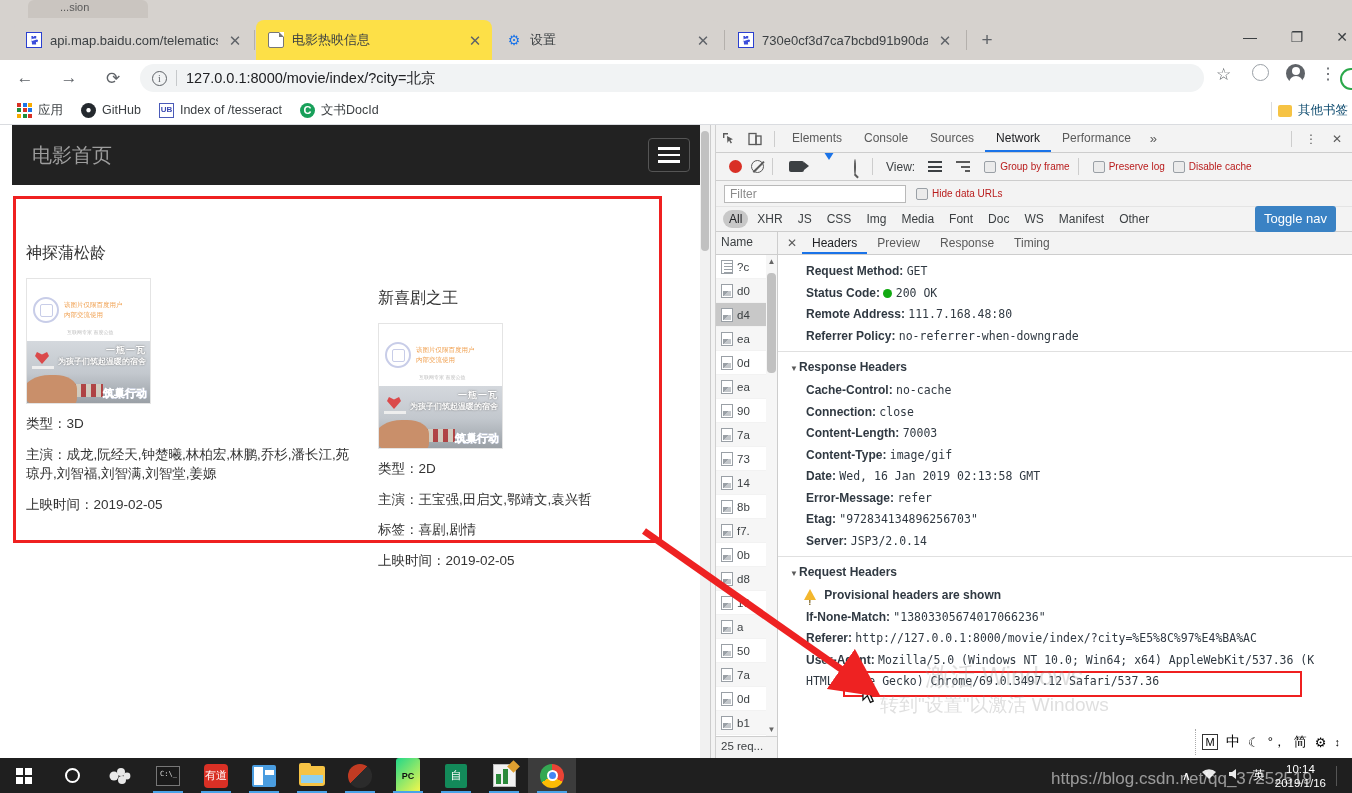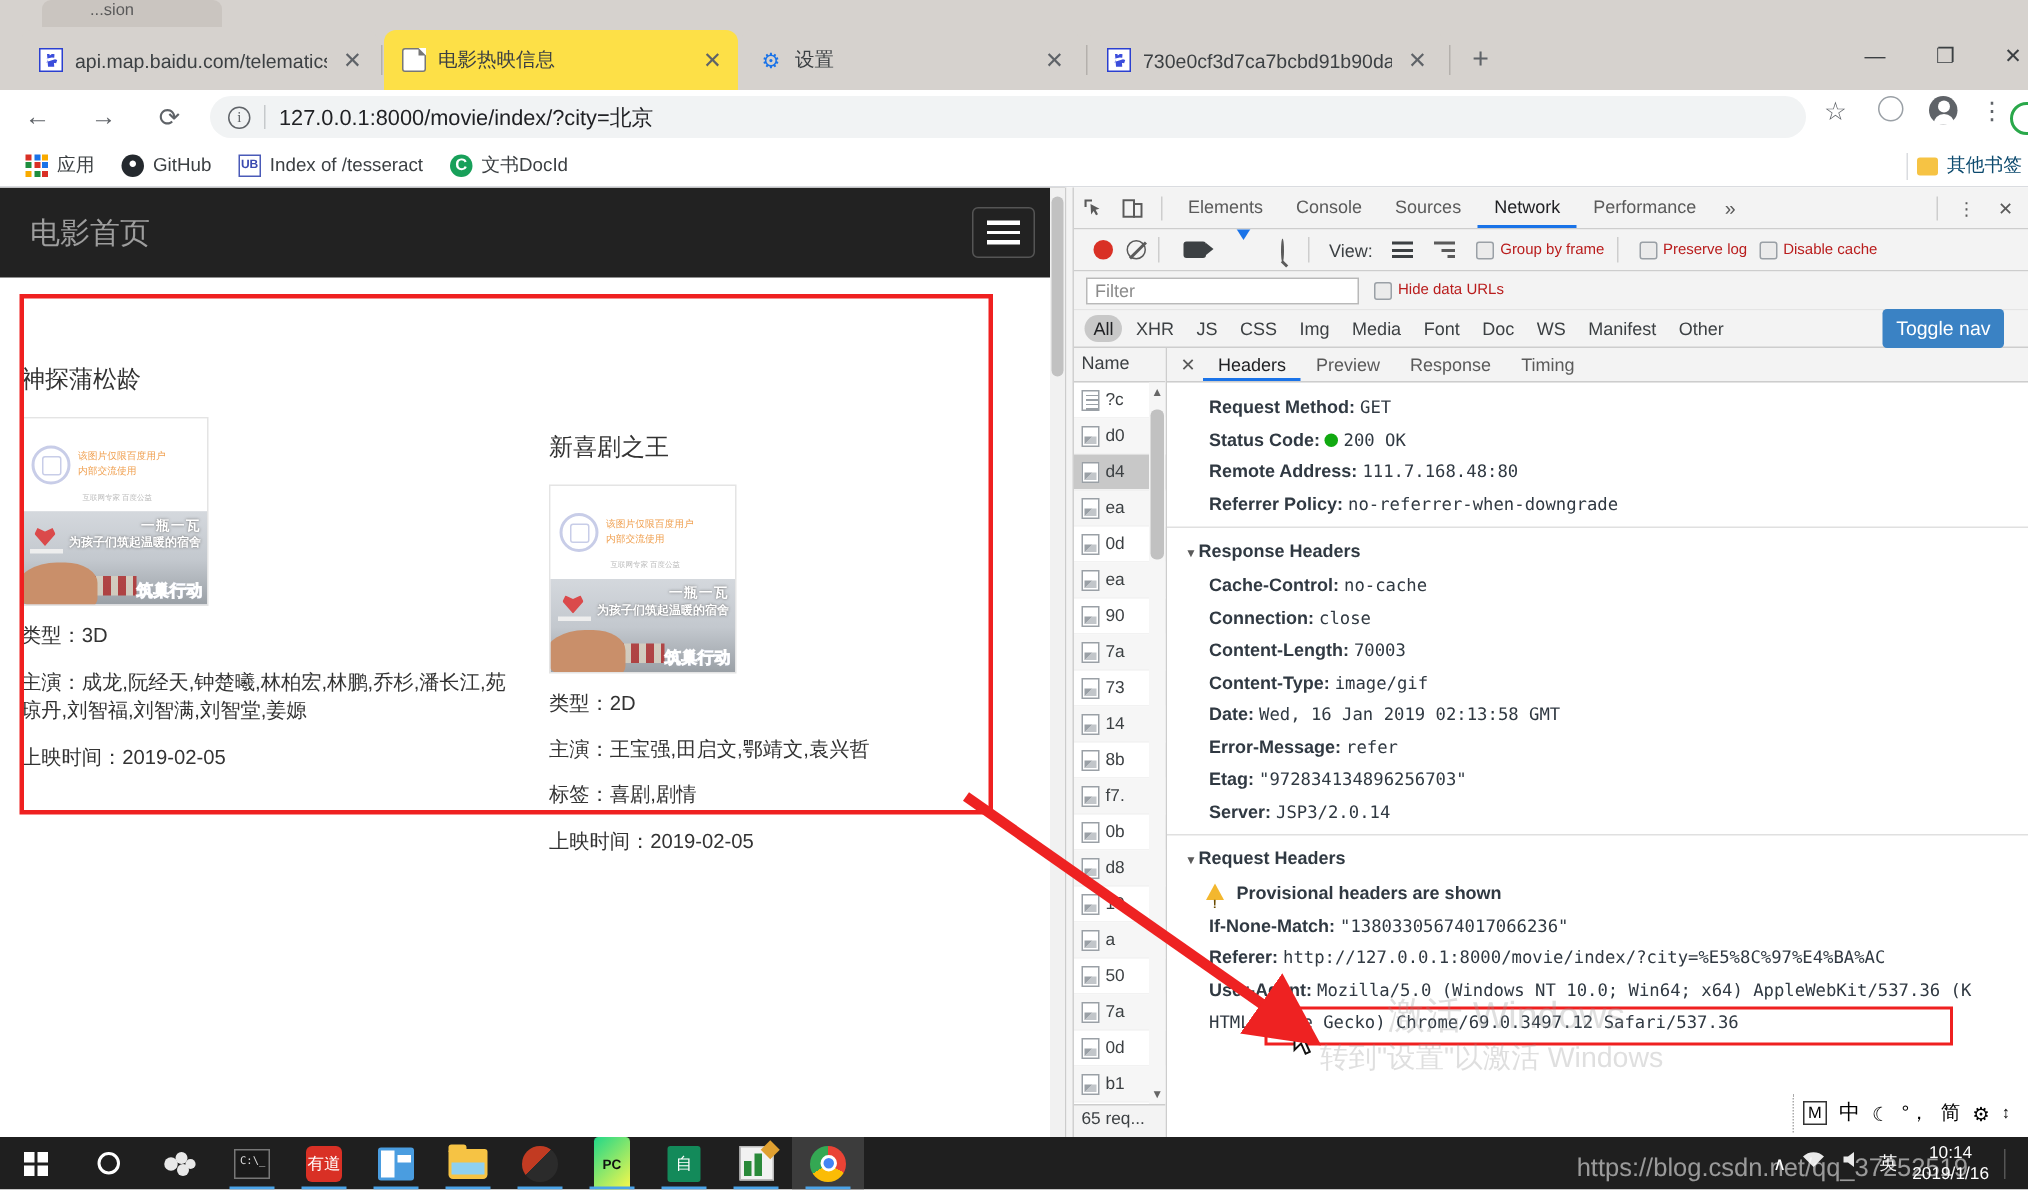--- a/index.html
+++ b/index.html
@@ -119,21 +119,21 @@
     color:#fff;font-size:11px;text-align:center;line-height:15px;font-weight:bold;
   }
   .bm-right { position: absolute; right: 0; top: 96px; height: 29px; display:flex; align-items:center; gap:6px; padding-right:4px;}
   .folder-icon { width:14px;height:12px;background:#f6c344;border-radius:2px; flex:0 0 auto;}
   .bm-other { font-size:12.5px;color:#0c4a6e; white-space:nowrap; }
   .bm-divider { width:1px;height:18px;background:#dadce0; }
 
   
   .viewport {
     position: absolute; top: 125px; left: 0; width: 710px; height: 488px;
-    background: #fff; overflow: hidden;
+    background: #fff; overflow: hidden; padding-left: 12px;
   }
   .navbar {
     height: 60px; background: #222; display: flex; align-items: center;
     justify-content: space-between; padding: 0 20px;
   }
   .brand { color: #9d9d9d; font-size: 20px; }
   .nav-toggle {
     width: 42px; height: 34px; border: 1px solid #555; border-radius: 4px;
     display: flex; flex-direction: column; align-items: center; justify-content: center; gap: 4px;
   }
@@ -740,21 +740,21 @@
           <div class="req-row alt">
             <span class="img-ico"></span>
             <span>b1</span>
           </div>
         </div>
       <div class="req-scrollbar">
         <span class="sb-arrow" style="top:2px;">▲</span>
         <div class="req-thumb"></div>
         <span class="sb-arrow" style="bottom:2px;">▼</span>
       </div>
-      <div class="req-footer">65 req...</div>
+      <div class="req-footer">25 req...</div>
     </div>
 
     <div class="detail">
       <div class="detail-tabs">
         <span class="dclose">✕</span>
         <span class="dtab sel">Headers</span>
         <span class="dtab">Preview</span>
         <span class="dtab">Response</span>
         <span class="dtab">Timing</span>
       </div>

